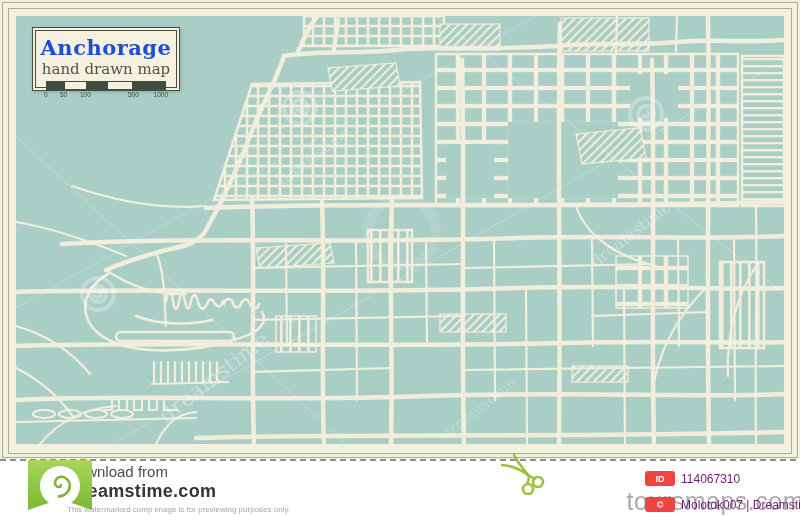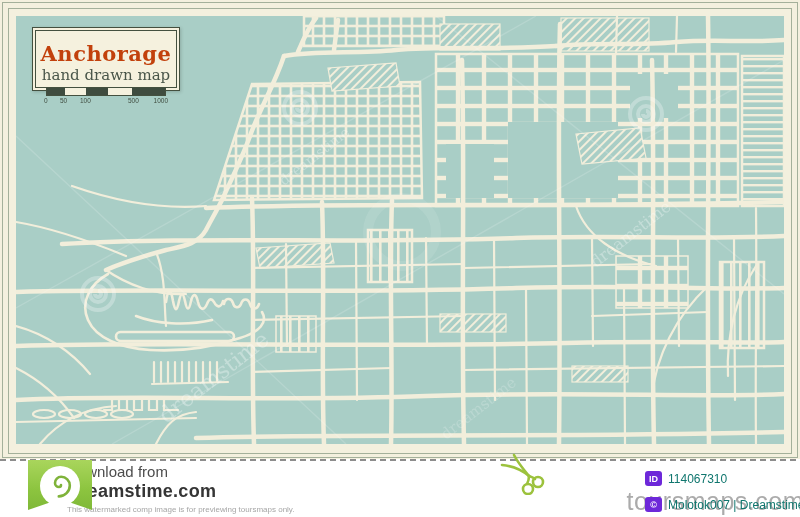--- a/index.html
+++ b/index.html
@@ -11,21 +11,21 @@
   .pinstripe{position:absolute;border:1px solid #a3b09a;pointer-events:none;}
   .ps1{left:2px;top:2px;right:2px;bottom:2px;}
   .ps2{left:8px;top:8px;right:8px;bottom:6px;}
   .map-wrap{position:absolute;left:16px;top:16px;width:768px;height:428px;background:#a9cec6;}
   .map-wrap svg{display:block;}
 
   
   .titlebox{position:absolute;left:32px;top:27px;width:146px;height:62px;background:#f5f1de;
     border:1px solid #44503f;z-index:3;box-shadow:1px 1px 3px rgba(60,70,60,.25);}
   .titlebox .inner{position:absolute;left:2px;top:2px;right:2px;bottom:2px;border:1px solid #44503f;text-align:center;}
-  .tb-title{font-family:"DejaVu Serif",serif;font-weight:700;font-size:21px;line-height:24px;color:#c2410c;margin-top:11px;letter-spacing:.5px;}
+  .tb-title{font-family:"DejaVu Serif",serif;font-weight:700;font-size:21px;line-height:24px;color:#1d4ed8;margin-top:5px;letter-spacing:.5px;}
   .tb-sub{font-family:"DejaVu Serif",serif;font-size:15px;color:#4a564a;margin-top:0;}
   .scalebar{width:118px;height:7px;margin:3px auto 0;border:1px solid #44503f;display:flex;}
   .scalebar .seg{height:100%;}
   .sd{background:#3f4c3f;} .sl{background:#f5f1de;}
   .scalelabels{position:relative;width:124px;margin:1px auto 0;height:8px;font-size:6.5px;color:#3f4c3f;}
   .scalelabels span{position:absolute;top:0;}
   .lb0{left:0;} .lb1{left:16px;} .lb2{left:36px;} .lb3{left:84px;} .lb4{right:0;}
 
   
   .footer{position:absolute;left:0;top:459px;width:800px;height:58px;background:#ffffff;}
@@ -40,23 +40,23 @@
   .logo-circle{position:absolute;left:12px;top:6px;width:40px;height:40px;border-radius:50%;background:#ffffff;
     display:flex;align-items:center;justify-content:center;}
 
   .dl-text{position:absolute;left:67px;top:4px;}
   .dl-from{font-size:15px;color:#4d4d4d;}
   .dl-site{font-size:18px;font-weight:700;color:#353535;letter-spacing:.3px;margin-top:1px;}
   .dl-note{font-size:8px;color:#a6a6a6;margin-top:3px;}
 
   .meta{position:absolute;left:645px;top:12px;z-index:6;}
   .meta-row{display:flex;align-items:center;margin-bottom:11px;height:15px;}
-  .badge{width:17px;height:15px;background:#6d28d9;border-radius:3px;color:#ffffff;
+  .badge{width:30px;height:15px;background:#ef4444;border-radius:3px;color:#ffffff;
     font-size:9px;font-weight:700;display:flex;align-items:center;justify-content:center;margin-right:6px;}
-  .meta-val{font-size:12px;color:#0f766e;white-space:nowrap;}
+  .meta-val{font-size:12px;color:#701a75;white-space:nowrap;}
 
   .overlay-wm{position:absolute;right:-4px;top:28px;font-size:25px;color:rgba(150,150,150,.8);
     letter-spacing:.5px;z-index:5;white-space:nowrap;}
 </style>
 </head>
 <body>
 
 <div class="page">
 
   <div class="stock">
@@ -250,21 +250,21 @@
     <div class="ribbon"></div>
     <div class="logo-circle" style="left:40px;top:7px;position:absolute;z-index:4;">
       <svg width="30" height="30" viewBox="0 0 30 30">
         <path d="M16,14 a2,2 0 0 1 -2,2 a4,4 0 0 1 -4,-4 a6.2,6.2 0 0 1 6.2,-6.2 a8.6,8.6 0 0 1 8.6,8.6 a11,11 0 0 1 -11,11" fill="none" stroke="#7fb33a" stroke-width="2.6" stroke-linecap="round"></path>
       </svg>
     </div>
 
     <div class="dl-text">
       <div class="dl-from">Download from</div>
       <div class="dl-site">Dreamstime.com</div>
-      <div class="dl-note">This watermarked comp image is for previewing toursmaps only.</div>
+      <div class="dl-note">This watermarked comp image is for previewing purposes only.</div>
     </div>
 
     <div class="meta">
       <div class="meta-row">
         <div class="badge">ID</div>
         <div class="meta-val">114067310</div>
       </div>
       <div class="meta-row">
         <div class="badge">©</div>
         <div class="meta-val">Molotok007 | Dreamstime.com</div>

